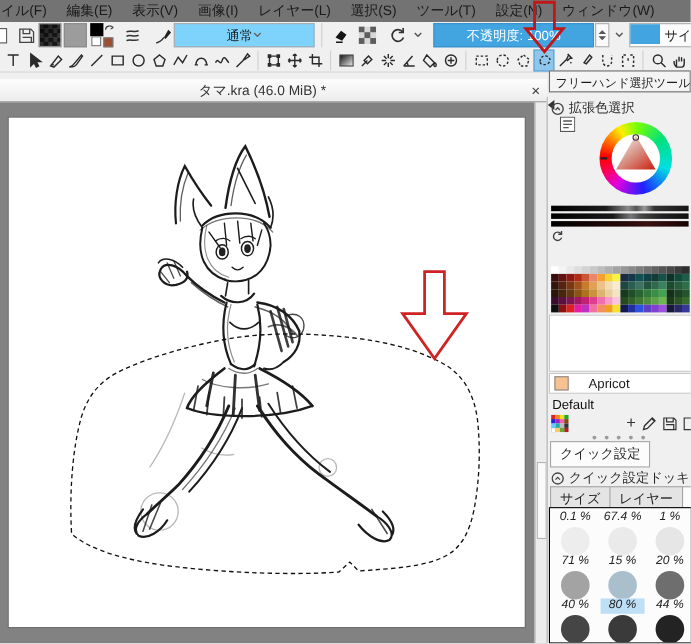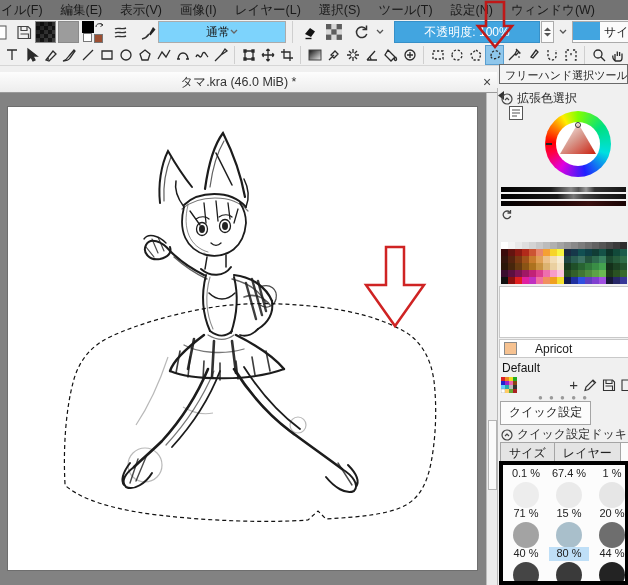--- a/index.html
+++ b/index.html
@@ -85,21 +85,21 @@
   .plus { font-size:15px; color:#333; line-height:13px; }
   #dots { position:absolute; left:0; top:305px; width:131px; text-align:center; color:#9a9a9a; font-size:8px; letter-spacing:2px; }
 
   .tabrow { position:absolute; display:flex; }
   #tabs1 { left:2px; top:313px; }
   #tabs2 { left:2px; top:354px; }
   .tab { border:1px solid #a5a5a5; background:#e4e4e4; padding:2px 8px 3px; font-size:12px; color:#222; border-right-width:0; cursor:pointer; white-space:nowrap; }
   .tab:last-child { border-right-width:1px; }
   .tab.active { background:#fcfcfc; }
 
-  #qs-content { position:absolute; left:1px; top:373px; width:130px; height:124px; background:#fcfcfc; border:4px solid #000000; overflow:hidden; }
+  #qs-content { position:absolute; left:1px; top:373px; width:130px; height:124px; background:#fcfcfc; border:1px solid #000000; overflow:hidden;font-style:italic; }
   .op-label { position:absolute; width:40px; text-align:center; font-size:11px; color:#222; height:14px; cursor:pointer; }
   .op-label.sel { background:#bfdff7; }
   .op-circle { position:absolute; width:26px; height:26px; border-radius:50%; cursor:pointer; }
 
   .docker-ico { flex:0 0 auto; }
 </style>
 </head>
 <body>
 
 <div id="menubar">

